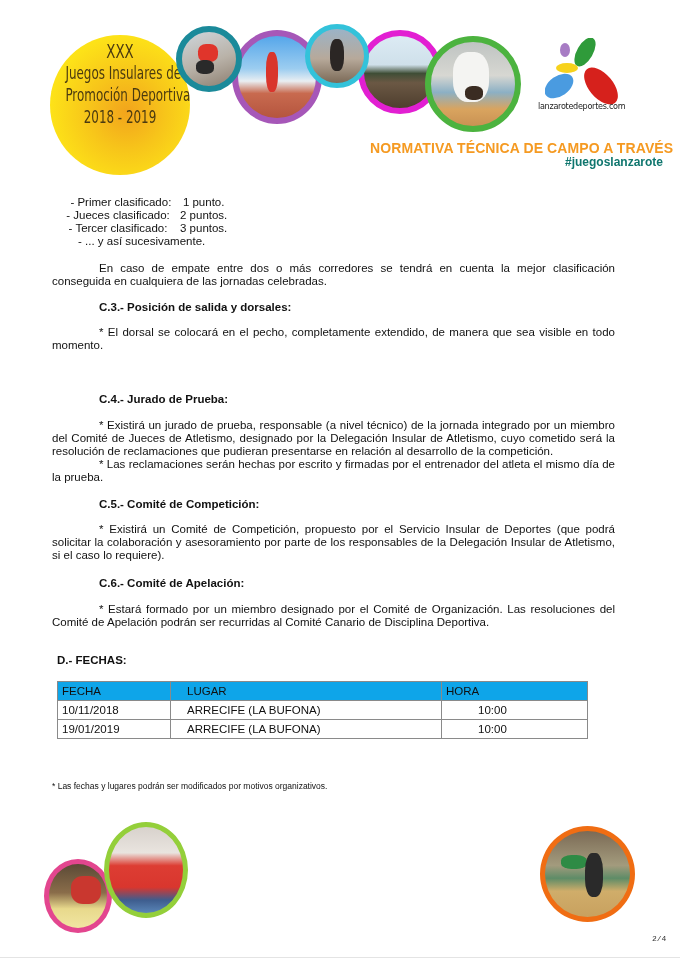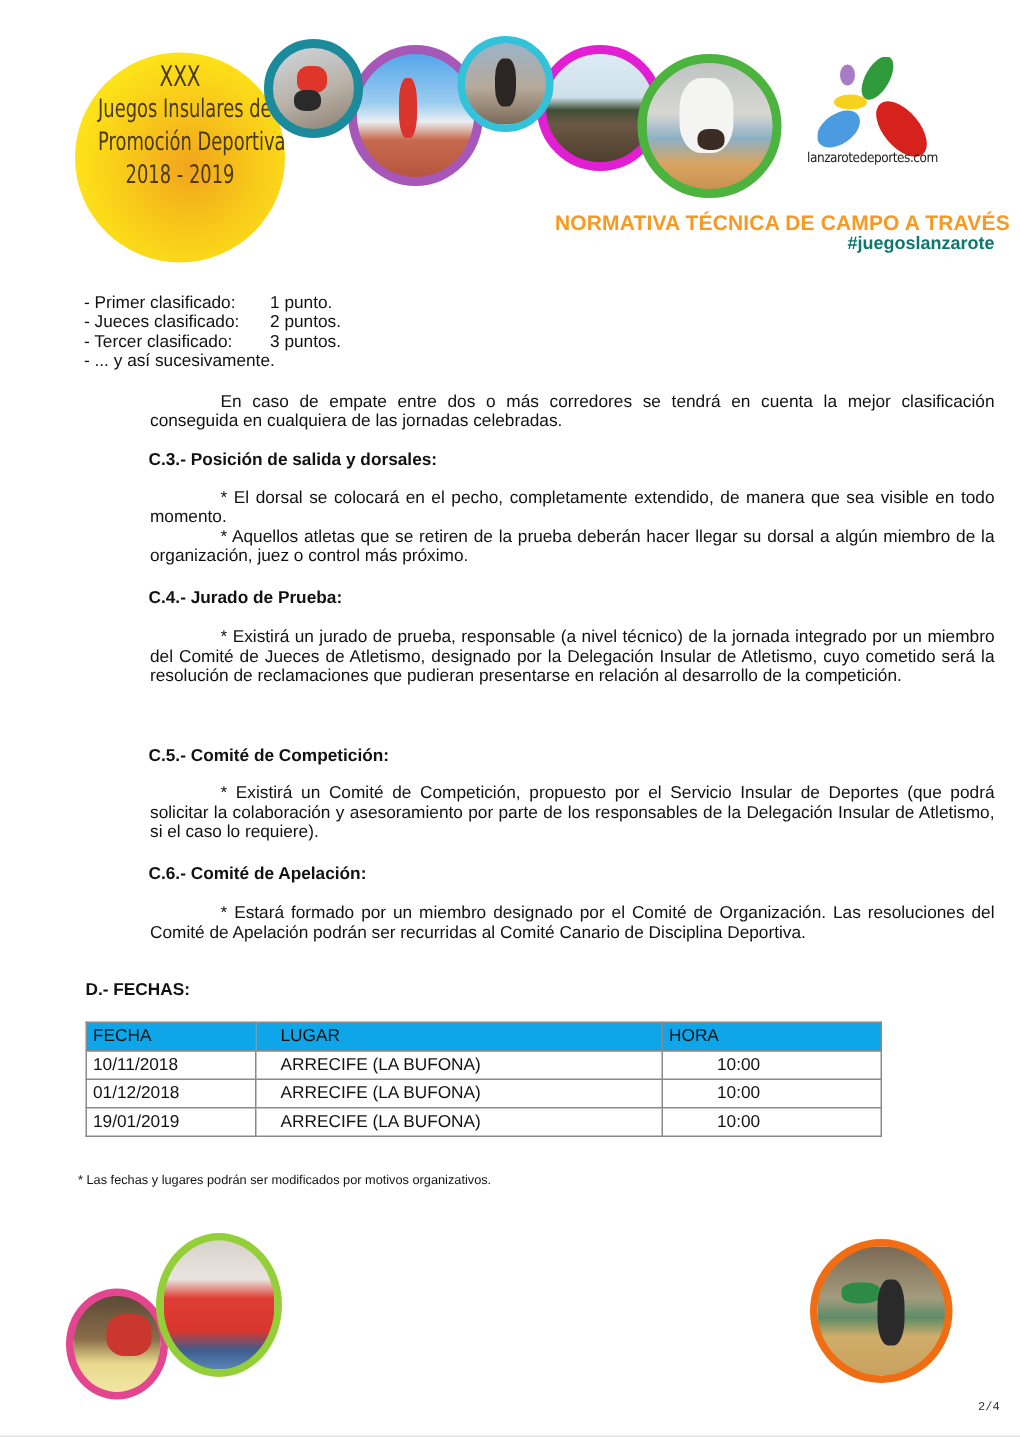--- a/index.html
+++ b/index.html
@@ -30,25 +30,25 @@
   .fig { position:absolute; border-radius:40%; }
 
   .logo { left:545px; top:38px; width:80px; height:70px; }
   .logo-text { left:538px; top:101px; font-size:9px; color:#222; letter-spacing:-0.3px;
                font-family:"DejaVu Sans Condensed","DejaVu Sans", sans-serif; }
 
   .doc-title { left:370px; top:140px; font-size:14px; font-weight:bold; color:#f59a22; letter-spacing:0.1px; }
   .hashtag { left:0; width:663px; text-align:right; top:155px; font-size:12px; font-weight:bold; color:#0f766e; }
 
   
-  .txt { font-size:11.5px; line-height:13px; }
+  .txt { font-size:11.5px; line-height:13px;text-align:center; }
   .list { left:56px; top:196px; }
   .list .row { height:13px; white-space:nowrap; }
   .list .k { display:inline-block; width:124px; }
-  .para { left:52px; width:563px; text-align:justify;margin-left:48px; }
+  .para { left:52px; width:563px; text-align:justify; }
   .para p { margin:0; text-indent:47px; }
   .head { left:99px; font-weight:bold; font-size:11.5px; }
 
   .p1 { top:262px; }
   .h3 { top:301px; }
   .p3 { top:326px; }
   .h4 { top:393px; }
   .p4 { top:419px; }
   .h5 { top:498px; }
   .p5 { top:523px; }
@@ -122,26 +122,26 @@
   <div class="row"><span>- ... y así sucesivamente.</span></div>
 </div>
 
 <div class="abs txt para p1">
   <p>En caso de empate entre dos o más corredores se tendrá en cuenta la mejor clasificación conseguida en cualquiera de las jornadas celebradas.</p>
 </div>
 
 <div class="abs head h3">C.3.- Posición de salida y dorsales:</div>
 <div class="abs txt para p3">
   <p>* El dorsal se colocará en el pecho, completamente extendido, de manera que sea visible en todo momento.</p>
-  <p>* Aquellos atletas que se retiren de la prueba deberán hacer llegar su dorsal a algún miembro de la organización, juez o control más próximo.</p>
 </div>
 
 <div class="abs head h4">C.4.- Jurado de Prueba:</div>
 <div class="abs txt para p4">
   <p>* Existirá un jurado de prueba, responsable (a nivel técnico) de la jornada integrado por un miembro del Comité de Jueces de Atletismo, designado por la Delegación Insular de Atletismo, cuyo cometido será la resolución de reclamaciones que pudieran presentarse en relación al desarrollo de la competición.</p>
+  <p>* Las reclamaciones serán hechas por escrito y firmadas por el entrenador del atleta el mismo día de la prueba.</p>
 </div>
 
 <div class="abs head h5">C.5.- Comité de Competición:</div>
 <div class="abs txt para p5">
   <p>* Existirá un Comité de Competición, propuesto por el Servicio Insular de Deportes (que podrá solicitar la colaboración y asesoramiento por parte de los responsables de la Delegación Insular de Atletismo, si el caso lo requiere).</p>
 </div>
 
 <div class="abs head h6">C.6.- Comité de Apelación:</div>
 <div class="abs txt para p6">
   <p>* Estará formado por un miembro designado por el Comité de Organización. Las resoluciones del Comité de Apelación podrán ser recurridas al Comité Canario de Disciplina Deportiva.</p>
@@ -154,25 +154,20 @@
     <th class="c1">FECHA</th>
     <th class="c2">LUGAR</th>
     <th class="c3">HORA</th>
   </tr>
   <tr>
     <td class="c1">10/11/2018</td>
     <td class="c2">ARRECIFE (LA BUFONA)</td>
     <td class="c3">10:00</td>
   </tr>
   <tr>
-    <td class="c1">01/12/2018</td>
-    <td class="c2">ARRECIFE (LA BUFONA)</td>
-    <td class="c3">10:00</td>
-  </tr>
-  <tr>
     <td class="c1">19/01/2019</td>
     <td class="c2">ARRECIFE (LA BUFONA)</td>
     <td class="c3">10:00</td>
   </tr>
 </tbody>
   </table>
 <div class="abs note">* Las fechas y lugares podrán ser modificados por motivos organizativos.</div>
 
 <div class="abs photo ph6">
   <div class="fig" style="left:22px;top:12px;width:30px;height:28px;background:#c9372f;"></div>

